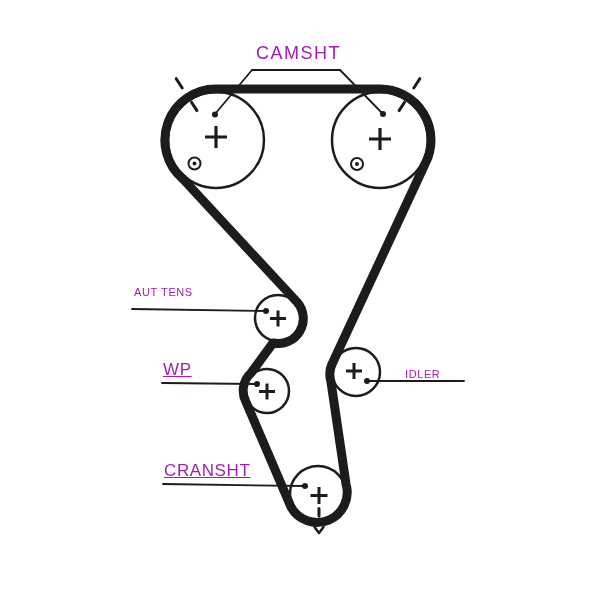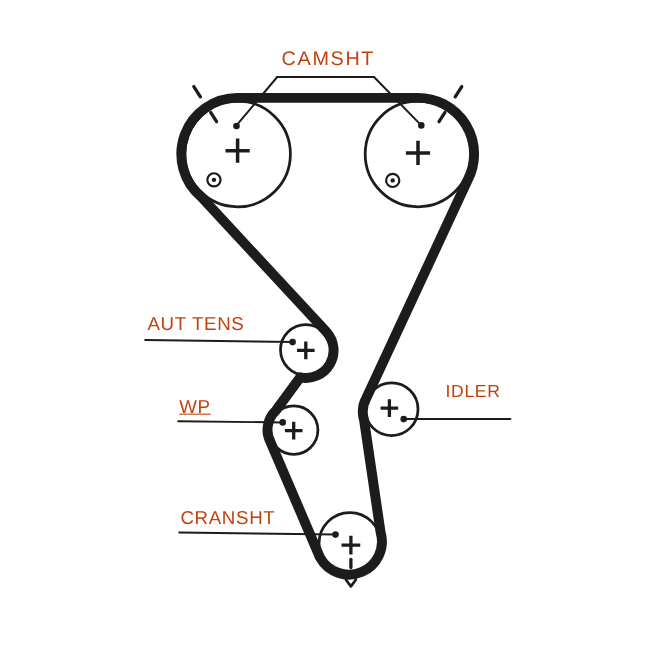--- a/index.html
+++ b/index.html
@@ -10,21 +10,21 @@
     background: #ffffff;
     overflow: hidden;
     font-family: "Liberation Sans", sans-serif;
   }
   .stage svg {
     position: absolute;
     left: 0; top: 0;
   }
   .diagram-label {
     position: absolute;
-    color: #c2410c;
+    color: #a21caf;
     font-family: "Liberation Sans", sans-serif;
     letter-spacing: 0.6px;
     white-space: nowrap;
     line-height: 1.1;
   }
   [data-name="label-camshafts"] { letter-spacing: 1.5px; }
 </style>
 </head>
 <body>
 
@@ -61,17 +61,17 @@
       <path d="M 310.5,495.5 H 327.5 M 319,487 V 504" stroke="#1c1c1c" stroke-width="3" fill="none" data-name="center-plus-mark"></path>
       <circle cx="215" cy="114.5" r="3" fill="#1c1c1c" data-name="leader-dot"></circle>
       <circle cx="383" cy="114" r="3" fill="#1c1c1c" data-name="leader-dot"></circle>
       <circle cx="266" cy="311" r="3" fill="#1c1c1c" data-name="leader-dot"></circle>
       <circle cx="257" cy="384" r="3" fill="#1c1c1c" data-name="leader-dot"></circle>
       <circle cx="367" cy="381" r="3" fill="#1c1c1c" data-name="leader-dot"></circle>
       <circle cx="305" cy="486" r="3" fill="#1c1c1c" data-name="leader-dot"></circle>
       <polyline points="314.5,527 319,533 323.5,527" fill="none" stroke="#1c1c1c" stroke-width="2.5" stroke-linecap="round" stroke-linejoin="round" data-name="crank-vee-mark"></polyline>
     </svg>
   <span class="diagram-label" data-name="label-camshafts" style="left: 256px; top: 44px; font-size: 18px;">CAMSHT</span>
-  <span class="diagram-label" data-name="label-tensioner" style="left: 134px; top: 286px; font-size: 17px;">AUT TENS</span>
+  <span class="diagram-label" data-name="label-tensioner" style="left: 134px; top: 286px; font-size: 11px;">AUT TENS</span>
   <span class="diagram-label" data-name="label-water-pump" style="left: 163px; top: 361px; font-size: 17px; text-decoration: underline;">WP</span>
-  <span class="diagram-label" data-name="label-idler" style="left: 405px; top: 348px; font-size: 16px;">IDLER</span>
-  <span class="diagram-label" data-name="label-crankshaft" style="left: 164px; top: 462px; font-size: 17px;">CRANSHT</span>
+  <span class="diagram-label" data-name="label-idler" style="left: 405px; top: 368px; font-size: 11px;">IDLER</span>
+  <span class="diagram-label" data-name="label-crankshaft" style="left: 164px; top: 462px; font-size: 17px; text-decoration: underline;">CRANSHT</span>
 </div>
 
 </body></html>

